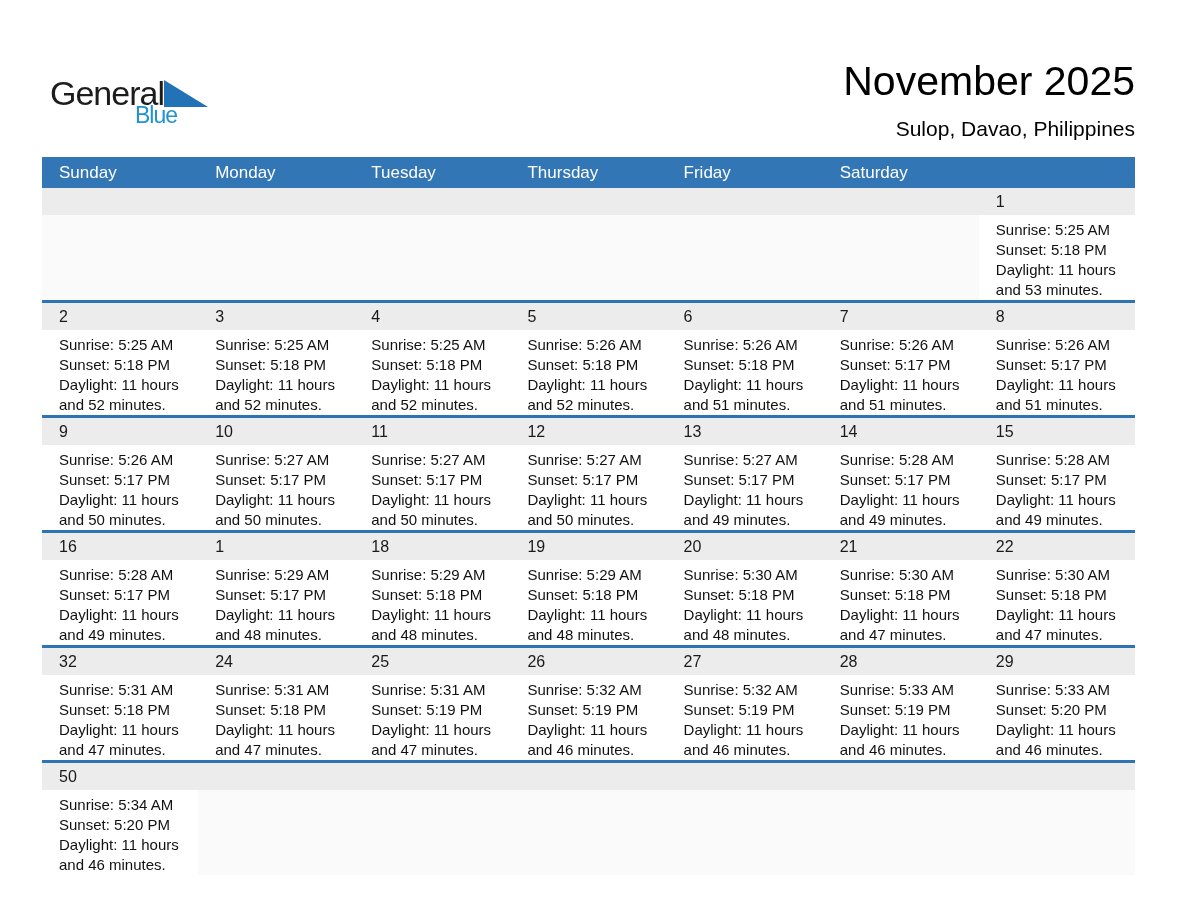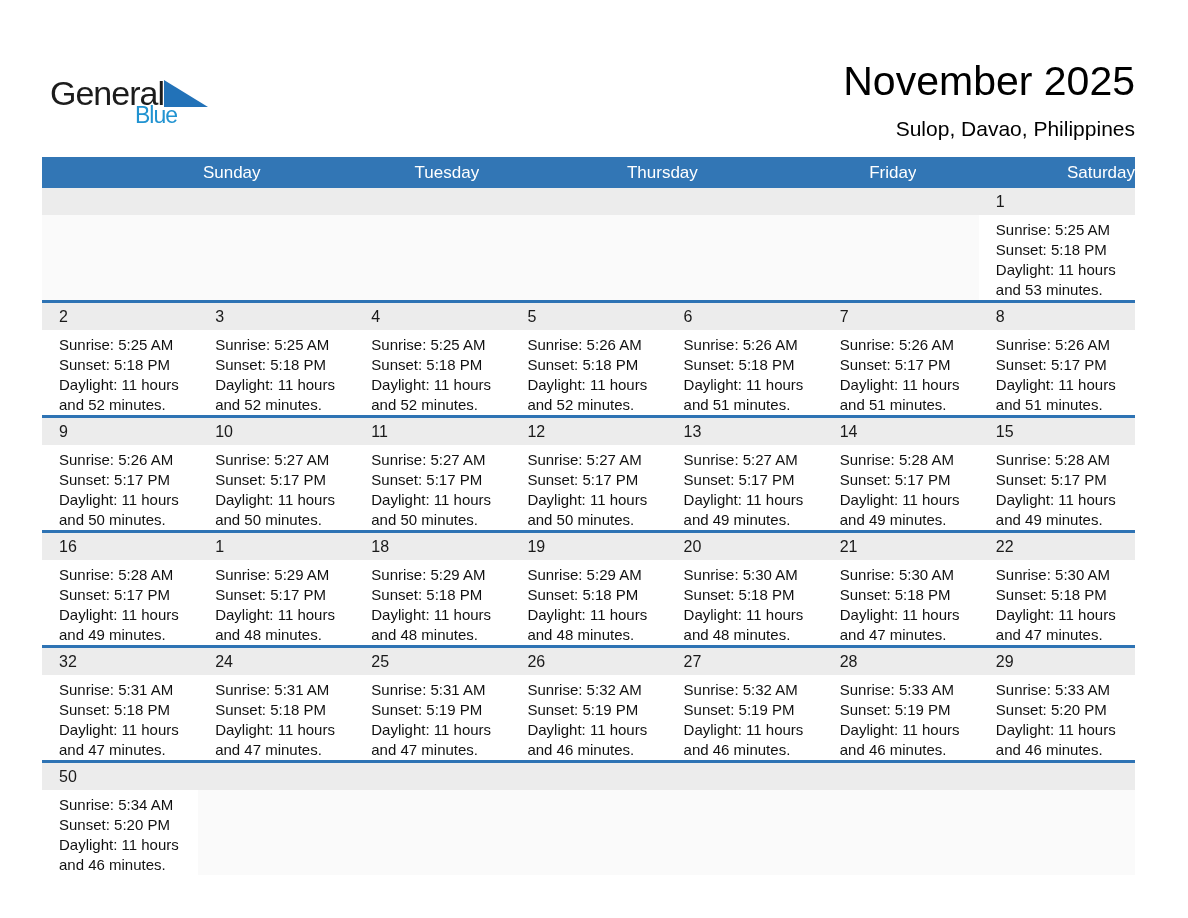--- a/index.html
+++ b/index.html
@@ -20,21 +20,21 @@
   .logo-triangle{position:absolute;left:114px;top:6px;width:44px;height:27px;background:var(--triangle-blue);
                  clip-path:polygon(0 0,100% 100%,0 100%);}
   .logo-blue{position:absolute;left:85px;top:28px;font-size:23px;letter-spacing:-1px;color:var(--logo-blue);}
 
   
   .page-title{position:absolute;right:53px;top:58px;font-size:41px;color:#000;white-space:nowrap;}
   .page-subtitle{position:absolute;right:53px;top:117px;font-size:21px;color:#000;white-space:nowrap;text-align:right;}
 
   
   .calendar{position:absolute;left:42px;top:157px;width:1093px;}
-  .weekday-row{display:grid;grid-template-columns:repeat(5,1fr);background:var(--header-blue);height:31px;text-align:right;}
+  .weekday-row{display:grid;grid-template-columns:repeat(7,1fr);background:var(--header-blue);height:31px;}
   .weekday-cell{color:#fff;font-size:17px;line-height:31px;padding-left:17px;overflow:hidden;white-space:nowrap;}
 
   .week-row{display:grid;grid-template-columns:repeat(7,1fr);min-height:110px;}
   .week-row + .week-row{border-top:3px solid var(--line-blue);}
   .week-row:first-of-type{min-height:108px;}
 
   .day-cell{display:flex;flex-direction:column;}
   .num-band{height:27px;background:var(--band-gray);font-size:16px;line-height:27px;padding-left:17px;color:#1a1a1a;flex:0 0 auto;}
   .cell-body{flex:1 1 auto;background:#fff;padding:5px 6px 0 17px;font-size:15px;line-height:20px;color:#111;}
   .day-cell.empty .cell-body{background:var(--empty-gray);}
@@ -48,20 +48,21 @@
   <span class="logo-triangle"></span>
   <span class="logo-blue">Blue</span>
 </div>
 
 <div class="page-title">November 2025</div>
 <div class="page-subtitle">Sulop, Davao, Philippines</div>
 
 <div class="calendar">
   <div class="weekday-row" id="weekday-row">
       <div class="weekday-cell">Sunday</div>
+      <div class="weekday-cell">Monday</div>
       <div class="weekday-cell">Tuesday</div>
       <div class="weekday-cell">Thursday</div>
       <div class="weekday-cell">Friday</div>
       <div class="weekday-cell">Saturday</div>
     </div>
   <div id="weeks-container">
       <div class="week-row">
         <div class="day-cell empty">
           <div class="num-band"></div>
           <div class="cell-body"></div>

